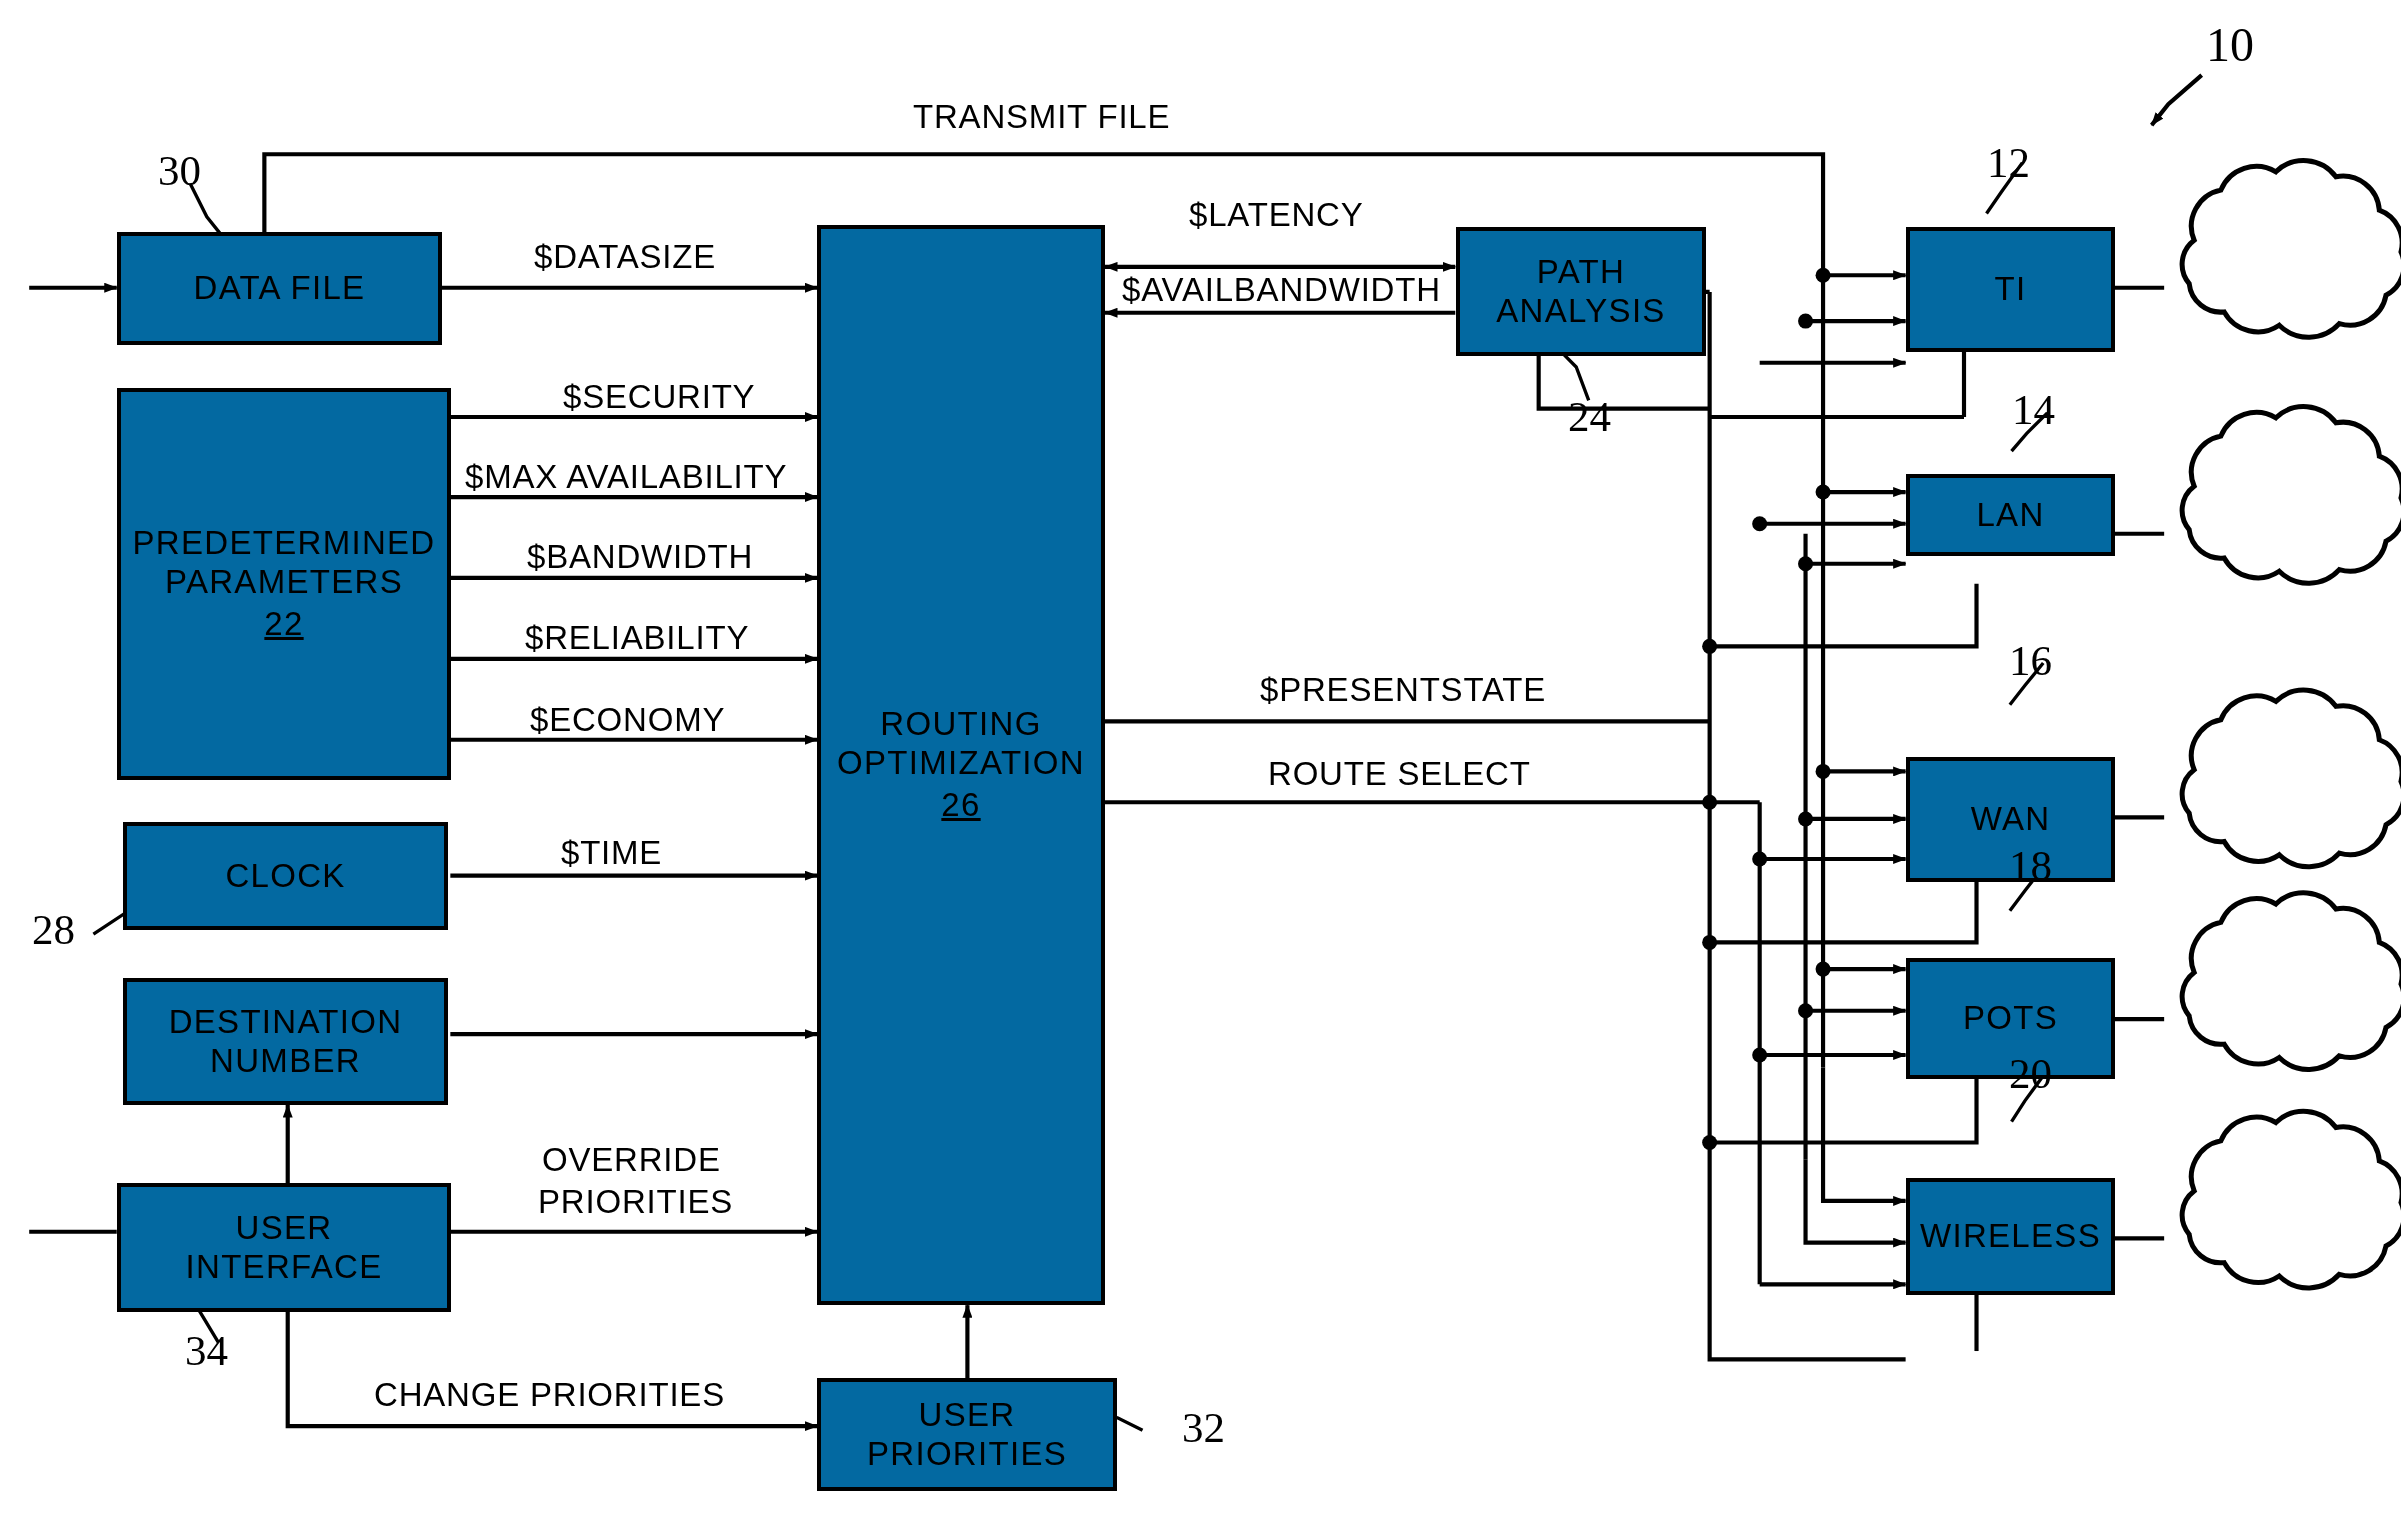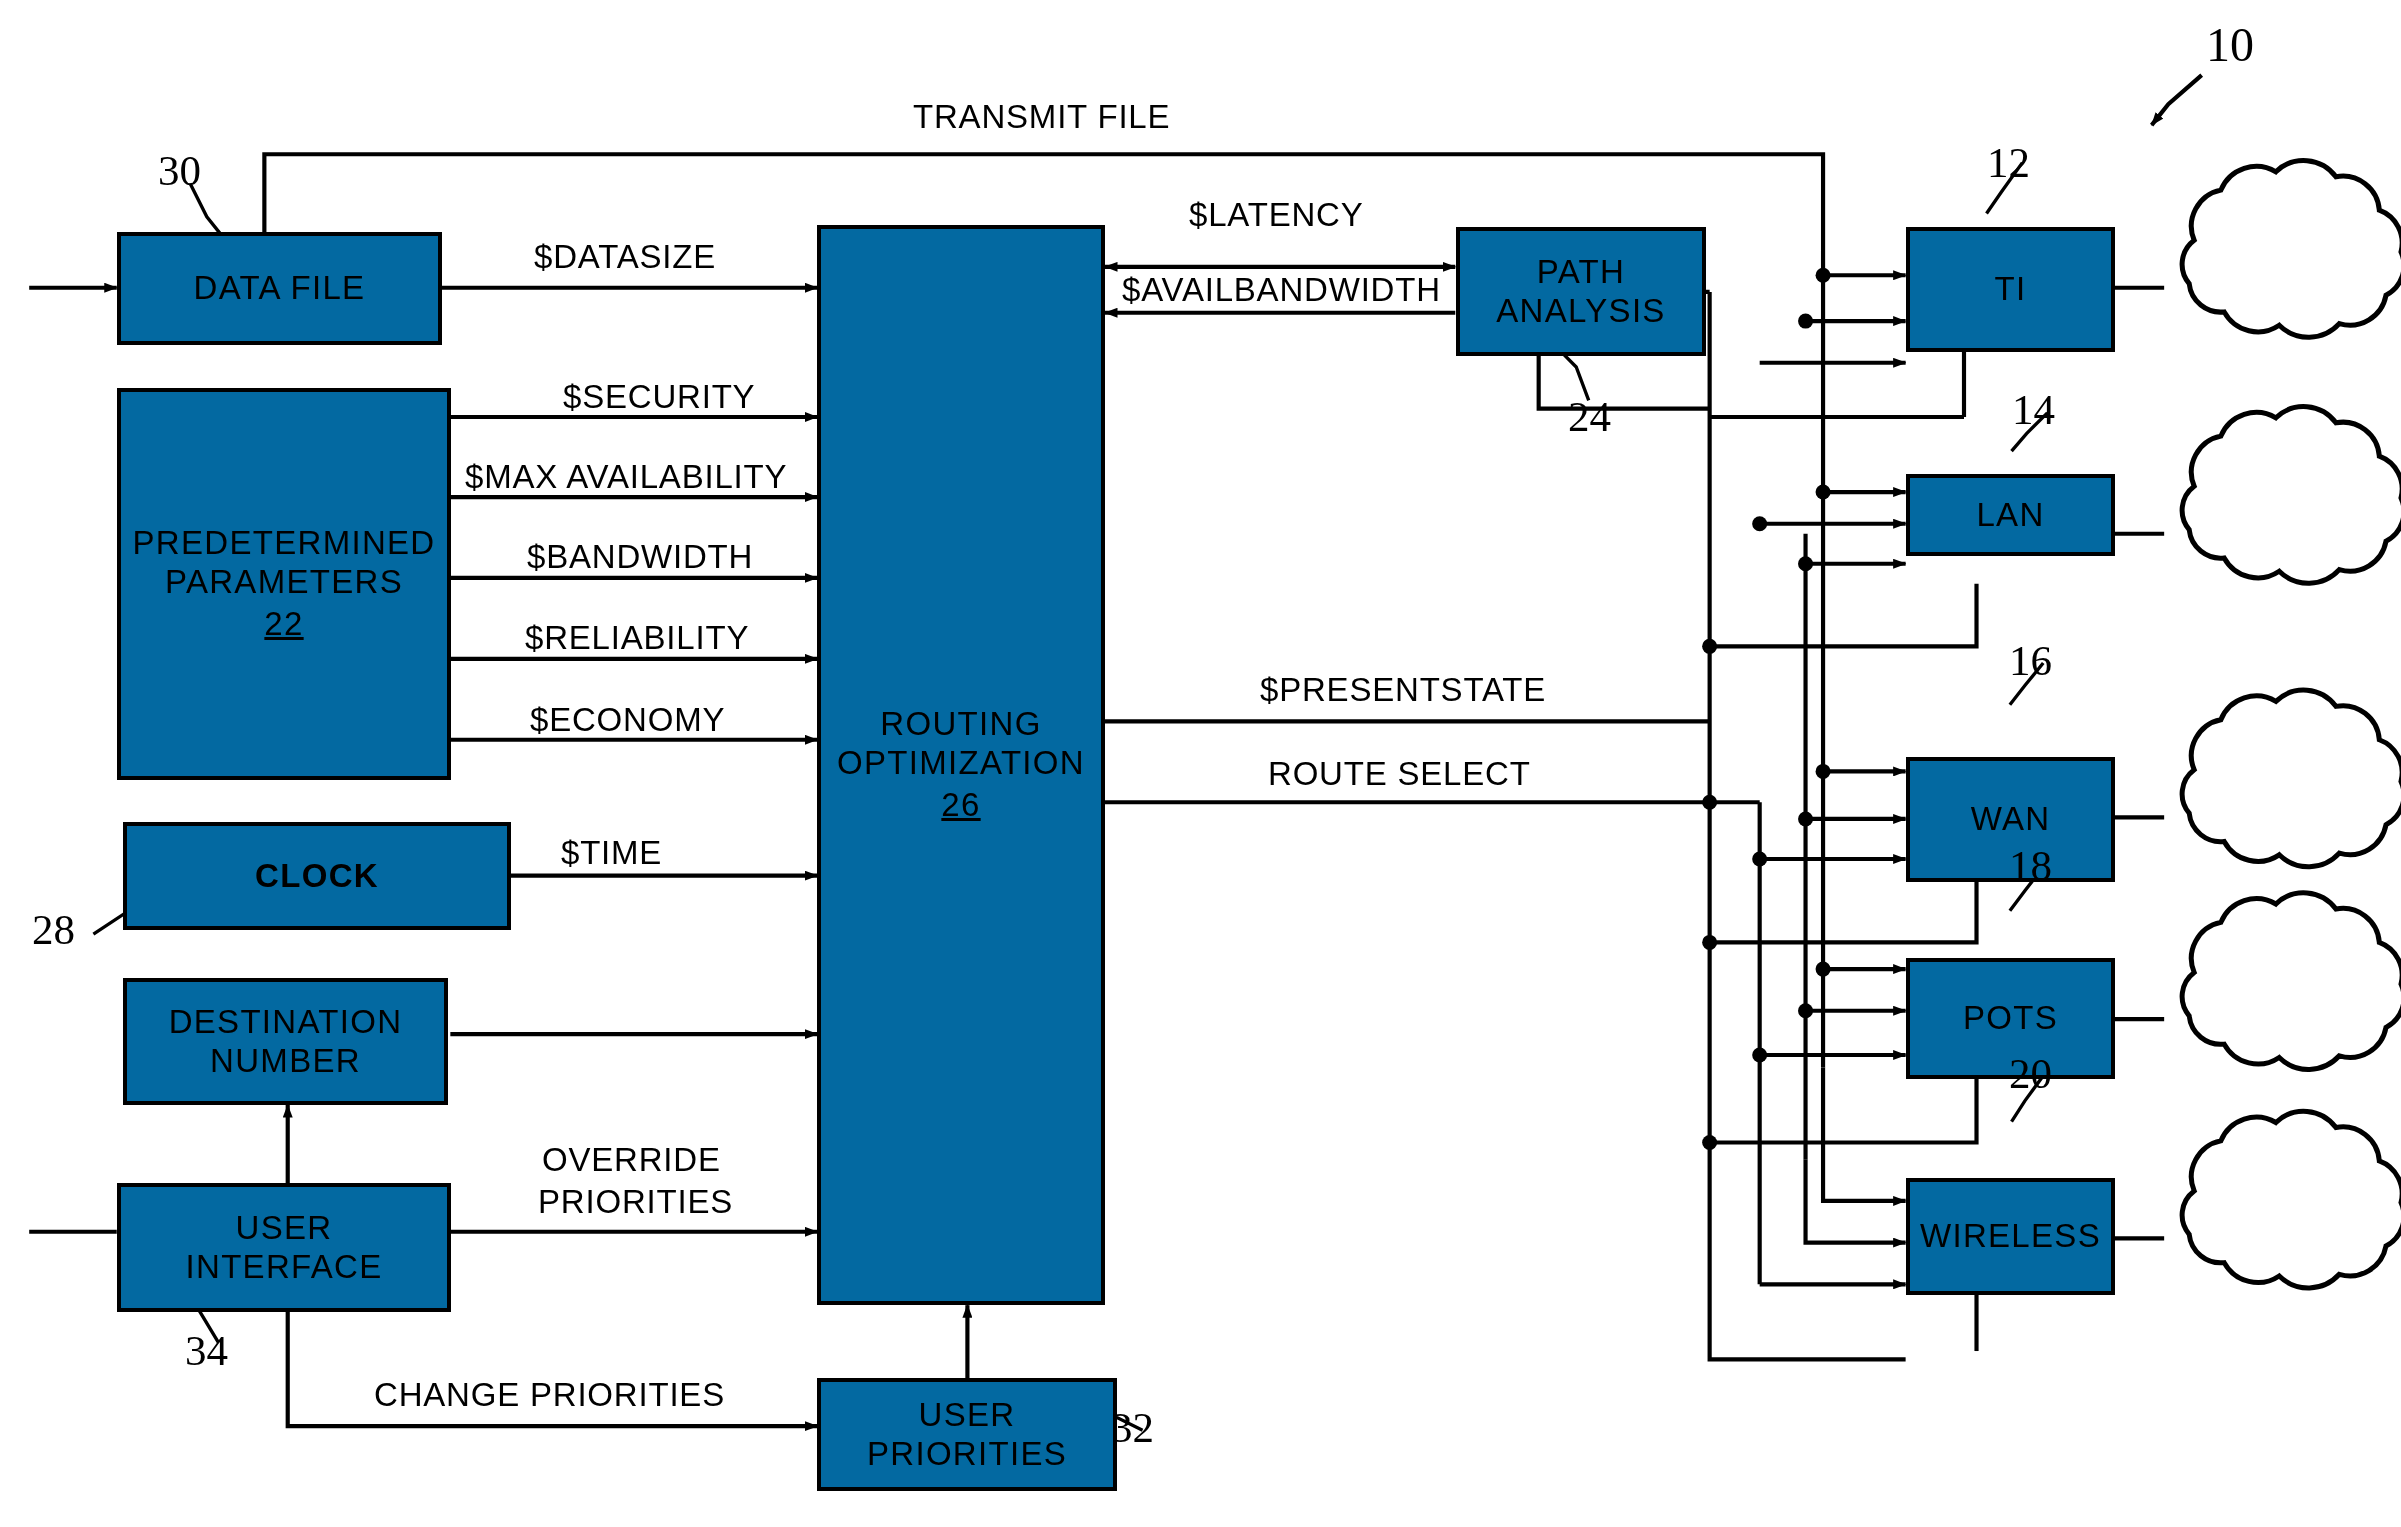--- a/index.html
+++ b/index.html
@@ -155,21 +155,21 @@
   <div class="bx" style="left:117px;top:232px;width:325px;height:113px;">
     <span>DATA FILE</span>
   </div>
 
   <div class="bx" style="left:117px;top:388px;width:334px;height:392px;">
     <span>PREDETERMINED</span>
     <span>PARAMETERS</span>
     <span class="refnum">22</span>
   </div>
 
-  <div class="bx" style="left:123px;top:822px;width:388px;height:108px;font-weight:bold;">
+  <div class="bx" style="left:123px;top:822px;width:325px;height:108px;">
     <span>CLOCK</span>
   </div>
 
   <div class="bx" style="left:123px;top:978px;width:325px;height:127px;">
     <span>DESTINATION</span>
     <span>NUMBER</span>
   </div>
 
   <div class="bx" style="left:117px;top:1183px;width:334px;height:129px;">
     <span>USER</span>
@@ -224,21 +224,21 @@
   <div class="lbl" style="left:538px;top:1183px;">PRIORITIES</div>
   <div class="lbl" style="left:374px;top:1376px;">CHANGE  PRIORITIES</div>
   <div class="lbl" style="left:1189px;top:196px;">$LATENCY</div>
   <div class="lbl" style="left:1122px;top:271px;">$AVAILBANDWIDTH</div>
   <div class="lbl" style="left:1260px;top:671px;">$PRESENTSTATE</div>
   <div class="lbl" style="left:1268px;top:755px;">ROUTE  SELECT</div>
 
   <div class="ref" style="left:158px;top:146px;">30</div>
   <div class="ref" style="left:32px;top:905px;">28</div>
   <div class="ref" style="left:185px;top:1326px;">34</div>
-  <div class="ref" style="left:1111px;top:1403px;">32</div>
+  <div class="ref" style="left:1182px;top:1403px;">32</div>
   <div class="ref" style="left:1568px;top:392px;">24</div>
   <div class="ref" style="left:1987px;top:138px;">12</div>
   <div class="ref" style="left:2012px;top:385px;">14</div>
   <div class="ref" style="left:2009px;top:636px;">16</div>
   <div class="ref" style="left:2009px;top:841px;">18</div>
   <div class="ref" style="left:2009px;top:1049px;">20</div>
   <div class="ref big" style="left:2206px;top:16.7px;font-size:48px;">10</div>
 
 </div>
 

